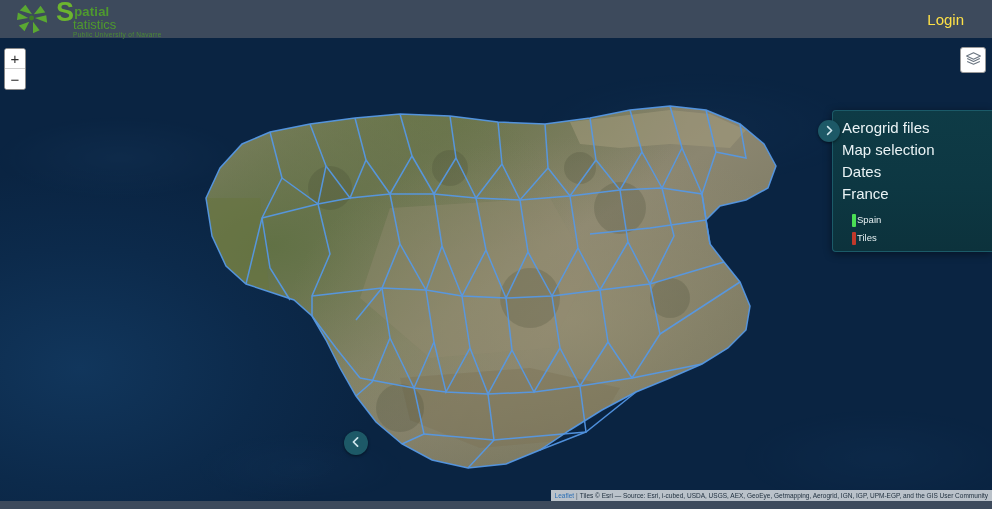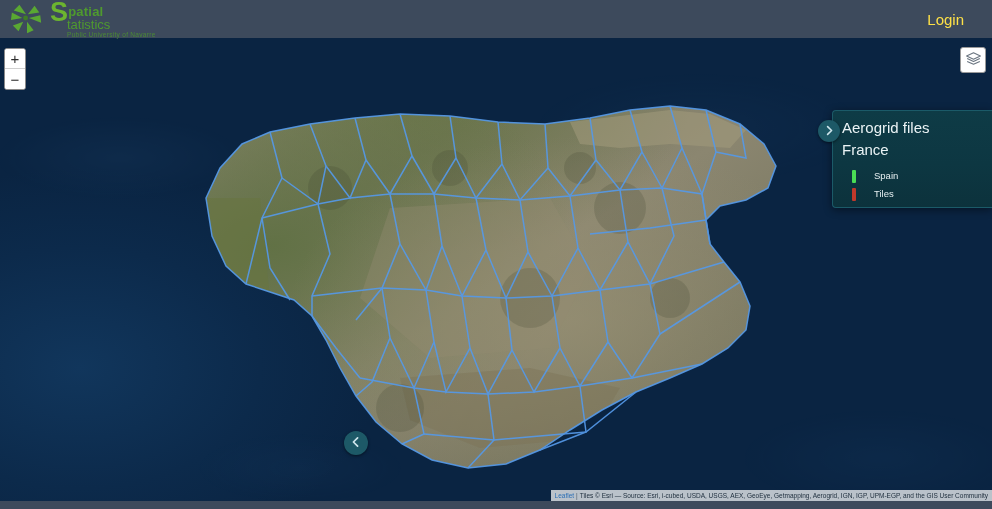--- a/index.html
+++ b/index.html
@@ -12,21 +12,21 @@
   #app { position: relative; width: 992px; height: 509px; overflow: hidden; }
 
   
   #header {
     position: absolute; top: 0; left: 0;
     width: 992px; height: 38px;
     background: #3d4a5c;
     z-index: 60;
     display: flex; align-items: center; justify-content: space-between;
   }
-  #brand { display: flex; align-items: center; padding-left: 8px; height: 38px; }
+  #brand { display: flex; align-items: center; padding-left: 14px; height: 38px; }
   #brand-mark { width: 38px; height: 34px; margin-right: 4px; }
   #brand-text { position: relative; line-height: 1; padding-top: 1px; }
   #brand-title {
     font-size: 15px; font-weight: bold; color: #5fa832;
     letter-spacing: .2px; display: block;
   }
   #brand-title .big {
     font-size: 27px; font-weight: bold; color: #6cb52f;
     line-height: 22px; vertical-align: -5px; margin-right: 0px;
   }
@@ -103,21 +103,21 @@
     z-index: 40;
     padding: 6px 0 4px 0;
     box-shadow: 0 2px 8px rgba(0,0,0,.45);
   }
   .panel-item {
     color: #eaf3f5; font-size: 15px; padding: 1px 0 1px 9px;
     line-height: 20px; cursor: pointer; white-space: nowrap;
   }
   .panel-legend { margin-top: 6px; padding-left: 7px; }
   .legend-row {
-    display: flex; align-items: center; gap: 18px;
+    display: flex; align-items: center; gap: 1px;
     font-size: 9.5px; color: #e6eff1; line-height: 16px; padding: 1px 12px;
     cursor: pointer;
   }
   .legend-bar { width: 4px; height: 13px; border-radius: 1px; display:block; }
 
   #panel-toggle {
     position: absolute; left: -15px; top: 9px;
     width: 22px; height: 22px; border-radius: 50%;
     background: #1d5967;
     display: flex; align-items: center; justify-content: center;
@@ -361,20 +361,22 @@
     <div id="right-panel">
       <div id="panel-toggle">
         <span>
           <svg width="11" height="11" viewBox="0 0 11 11">
             <path d="M3.6 1.6 L7.6 5.5 L3.6 9.4" fill="none" stroke="#cfe6ec" stroke-width="1.6" stroke-linecap="round" stroke-linejoin="round"></path>
           </svg>
         </span>
       </div>
 
       <div class="panel-item">Aerogrid files</div>
+      <div class="panel-item">Map selection</div>
+      <div class="panel-item">Dates</div>
       <div class="panel-item">France</div>
 
       <div class="panel-legend">
         <div class="legend-row">
           <span class="legend-bar" style="background:#4ade55"></span>
           <span>Spain</span>
         </div>
         <div class="legend-row">
           <span class="legend-bar" style="background:#c0392b"></span>
           <span>Tiles</span>

